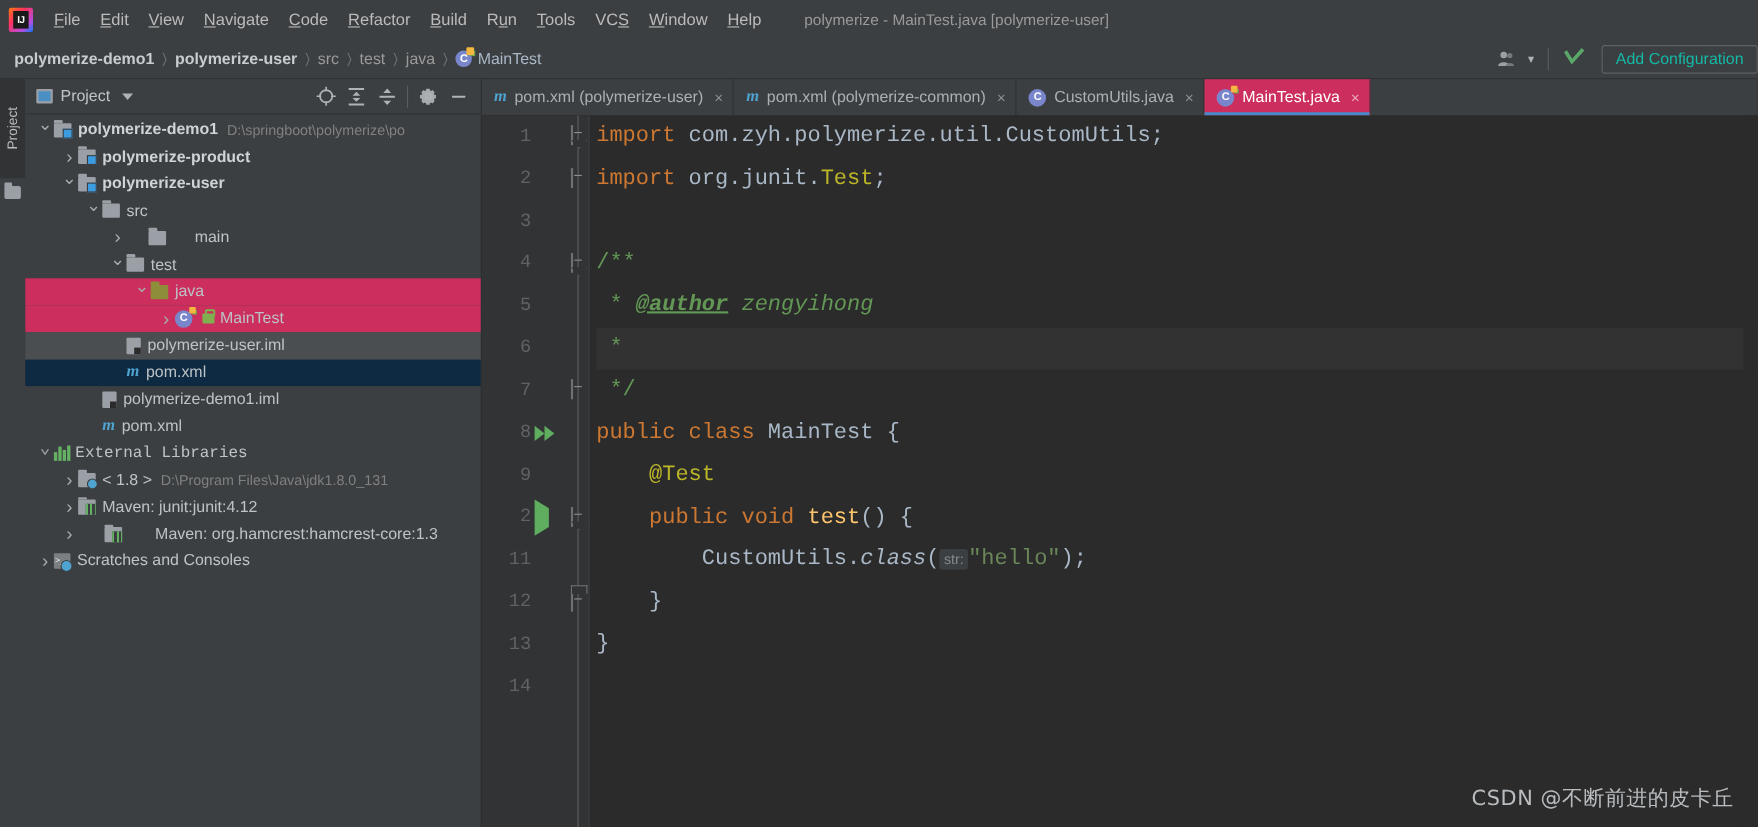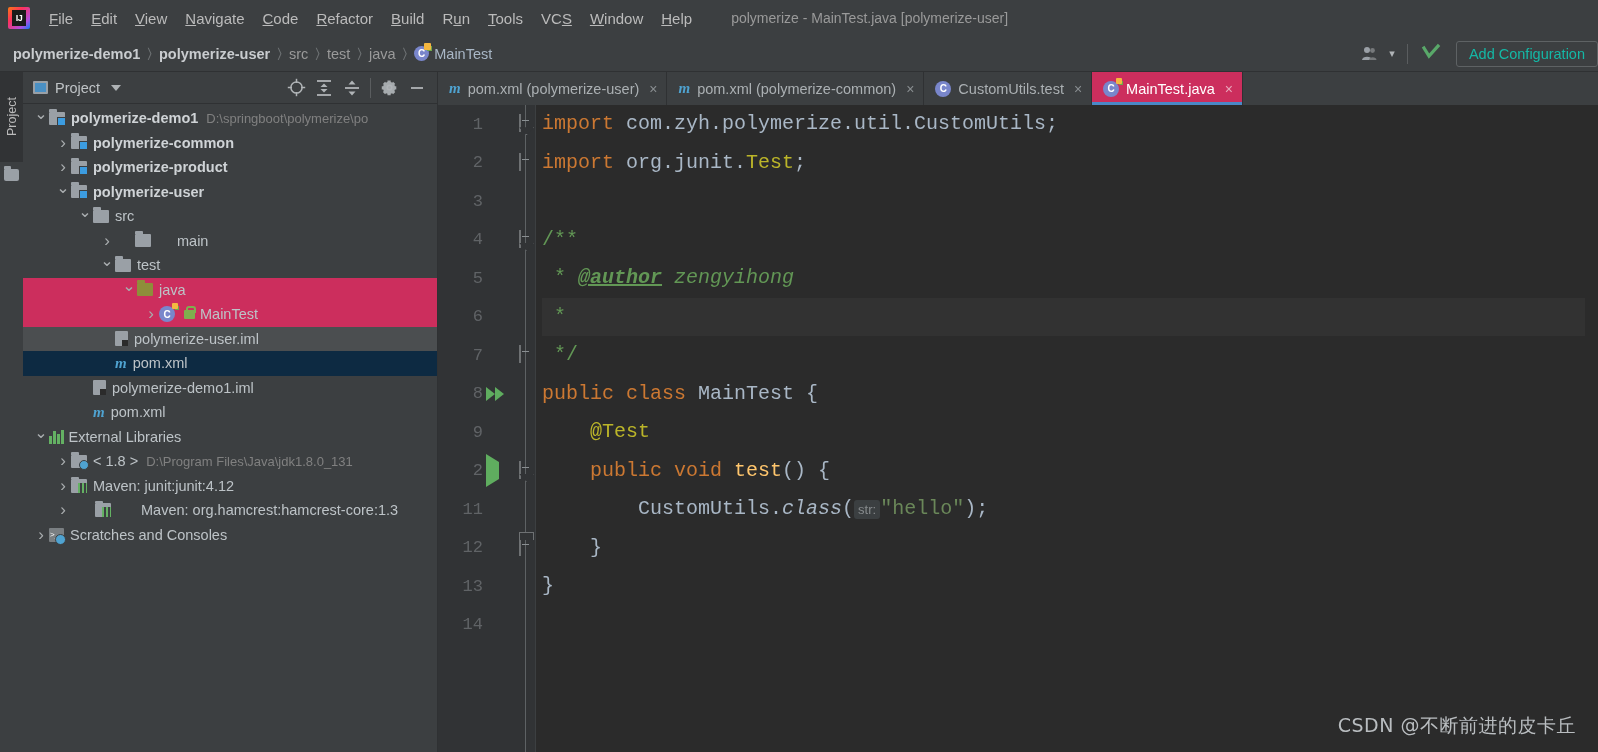--- a/index.html
+++ b/index.html
@@ -471,27 +471,20 @@
             <span class="ic ic-module"></span>
           </span>
           <span class="tlabel b">polymerize-demo1</span>
           <span class="tpath">D:\springboot\polymerize\po</span>
         </div>
         <div class="trow" style="padding-left: 32px;">
           <span class="arrow closed"></span>
           <span style="display: inline-flex; align-items: center; position: relative;">
             <span class="ic ic-module"></span>
           </span>
-          <span class="tlabel b">polymerize-common</span>
-        </div>
-        <div class="trow" style="padding-left: 32px;">
-          <span class="arrow closed"></span>
-          <span style="display: inline-flex; align-items: center; position: relative;">
-            <span class="ic ic-module"></span>
-          </span>
           <span class="tlabel b">polymerize-product</span>
         </div>
         <div class="trow" style="padding-left: 32px;">
           <span class="arrow open"></span>
           <span style="display: inline-flex; align-items: center; position: relative;">
             <span class="ic ic-module"></span>
           </span>
           <span class="tlabel b">polymerize-user</span>
         </div>
         <div class="trow" style="padding-left: 54px;">
@@ -551,21 +544,21 @@
           </span>
           <span class="tlabel">polymerize-demo1.iml</span>
         </div>
         <div class="trow" style="padding-left: 54px;">
           <span class="arrow none"></span>
           <span style="display: inline-flex; align-items: center; position: relative;">
             <span class="ic-m">m</span>
           </span>
           <span class="tlabel">pom.xml</span>
         </div>
-        <div class="trow" style="padding-left: 10px;">
+        <div class="trow" style="padding-left: 10px; font-family: Liberation Mono, monospace;">
           <span class="arrow open"></span>
           <span style="display: inline-flex; align-items: center; position: relative;">
             <span class="ic ic-ext">
               <i style="height:8px"></i>
               <i style="height:13px"></i>
               <i style="height:10px"></i>
               <i style="height:14px"></i>
             </span>
           </span>
           <span class="tlabel">External Libraries</span>
@@ -609,21 +602,21 @@
           <span class="tlab">pom.xml (polymerize-user)</span>
           <span class="tabclose">×</span>
         </div>
         <div class="tab">
           <span class="ic-mtab">m</span>
           <span class="tlab">pom.xml (polymerize-common)</span>
           <span class="tabclose">×</span>
         </div>
         <div class="tab">
           <span class="ic-ctab">C</span>
-          <span class="tlab">CustomUtils.test</span>
+          <span class="tlab">CustomUtils.java</span>
           <span class="tabclose">×</span>
         </div>
         <div class="tab active">
           <span class="ic-ctab test">C</span>
           <span class="tlab">MainTest.java</span>
           <span class="tabclose">×</span>
         </div>
       </div>
     <div class="codearea">
       <div class="gutter" id="gutter">

